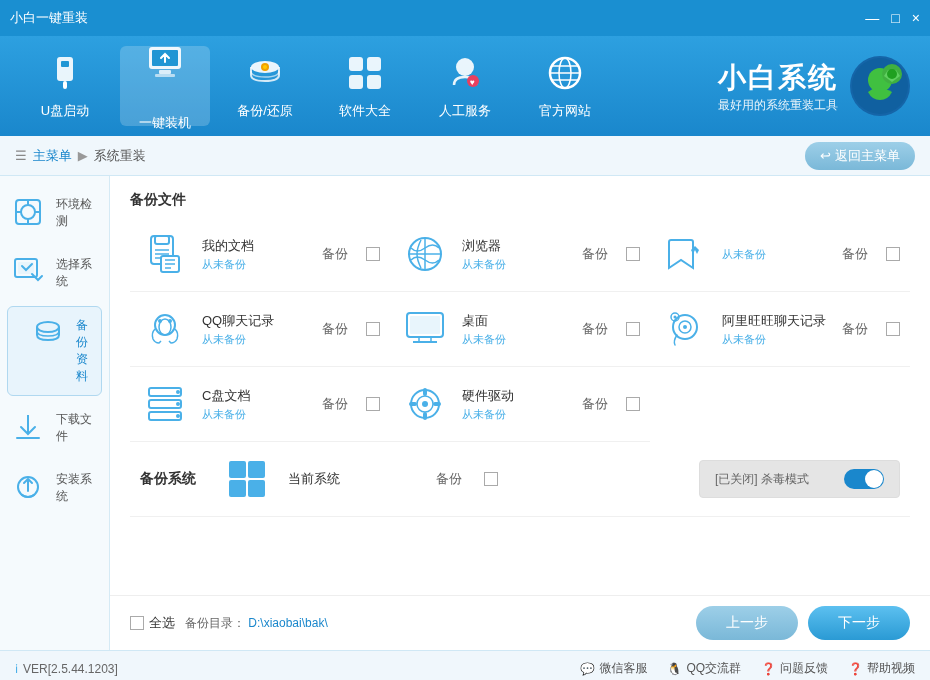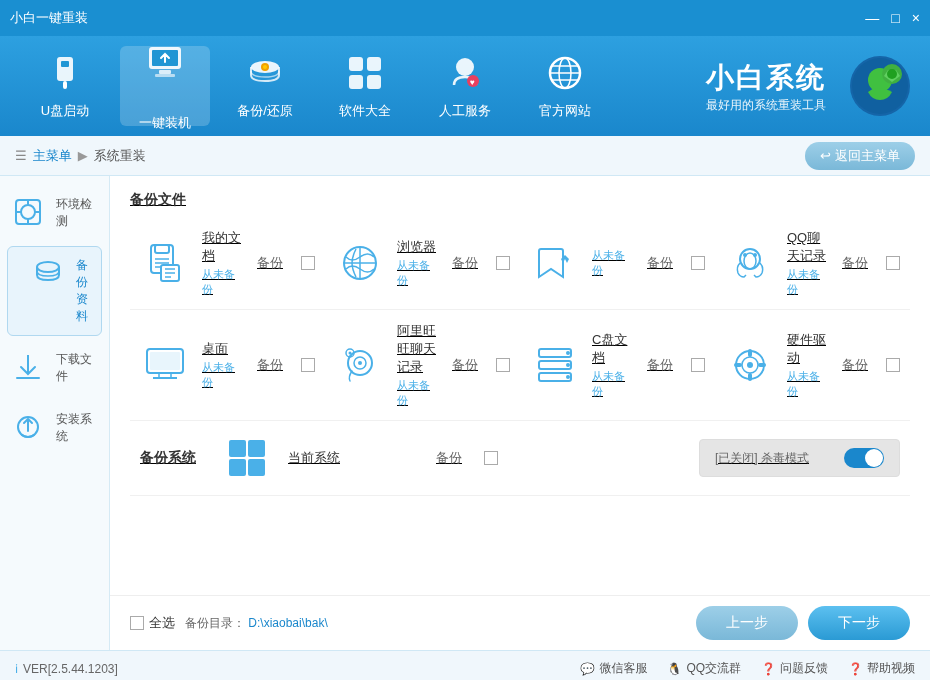--- a/index.html
+++ b/index.html
@@ -42,21 +42,21 @@
     }
     .nav-item.active { background: rgba(255,255,255,0.2); gap: 24px; }
     .nav-icon { font-size: 32px; margin-bottom: 4px; line-height: 1; }
     .nav-icon svg { width: 40px; height: 40px; fill: white; }
 
     
     .brand-area {
       display: flex;
       align-items: center;
       color: white;
-      gap: 24px;
+      gap: 12px;
     }
     .brand-text { text-align: left; }
     .brand-name { font-size: 28px; font-weight: bold; letter-spacing: 2px; }
     .brand-subtitle { font-size: 12px; opacity: 0.9; }
     .brand-logo {
       width: 60px;
       height: 60px;
       border-radius: 50%;
       background: #1565a8;
       display: flex;
@@ -125,26 +125,25 @@
       gap: 12px;
     }
     .sidebar-item.active { background: #e8f4fc; border: 1px solid #b0d8f0; color: #1a87cc; padding-left: 24px; }
 
     
     .content-area {
       flex: 1;
       background: white;
       overflow-y: auto;
       padding: 15px 20px;
-      text-decoration: underline;
     }
 
     .backup-grid {
       display: grid;
-      grid-template-columns: 1fr 1fr 1fr 1fr;
+      grid-template-columns: 1fr 1fr 1fr;
       gap: 0;
     }
 
     .backup-item {
       display: flex;
       align-items: center;
       padding: 12px 10px;
       border-bottom: 1px solid #f0f0f0;
       gap: 12px;
     }
@@ -362,20 +361,31 @@
           <circle cx="16" cy="16" r="7" stroke="#4ab0e8" stroke-width="2" fill="none"></circle>
           <line x1="16" y1="4" x2="16" y2="9" stroke="#4ab0e8" stroke-width="2"></line>
           <line x1="16" y1="23" x2="16" y2="28" stroke="#4ab0e8" stroke-width="2"></line>
           <line x1="4" y1="16" x2="9" y2="16" stroke="#4ab0e8" stroke-width="2"></line>
           <line x1="23" y1="16" x2="28" y2="16" stroke="#4ab0e8" stroke-width="2"></line>
         </svg>
       </div>
       <span style="font-size:12px;color:#555;">环境检测</span>
     </div>
 
+    <div class="sidebar-item">
+      <div>
+        <svg width="32" height="32" viewBox="0 0 32 32" fill="none">
+          <rect x="3" y="3" width="22" height="18" rx="2" stroke="#4ab0e8" stroke-width="2" fill="none"></rect>
+          <rect x="6" y="6" width="16" height="12" rx="1" fill="#e8f5fc"></rect>
+          <path d="M10 10 L14 14 L20 8" stroke="#4ab0e8" stroke-width="2" stroke-linecap="round" fill="none"></path>
+          <path d="M20 18 L26 24 L30 20" stroke="#4ab0e8" stroke-width="2" stroke-linecap="round" fill="none"></path>
+        </svg>
+      </div>
+      <span style="font-size:12px;color:#555;">选择系统</span>
+    </div>
 
     <div class="sidebar-item active">
       <div>
         <svg width="32" height="32" viewBox="0 0 32 32" fill="none">
           <ellipse cx="16" cy="10" rx="11" ry="5" stroke="#4ab0e8" stroke-width="2" fill="none"></ellipse>
           <path d="M5 10 L5 18 Q5 23 16 23 Q27 23 27 18 L27 10" stroke="#4ab0e8" stroke-width="2" fill="none"></path>
           <path d="M5 14 Q5 19 16 19 Q27 19 27 14" stroke="#4ab0e8" stroke-width="1.5" fill="none"></path>
         </svg>
       </div>
       <span style="font-size:12px;color:#1a87cc;">备份资料</span>

